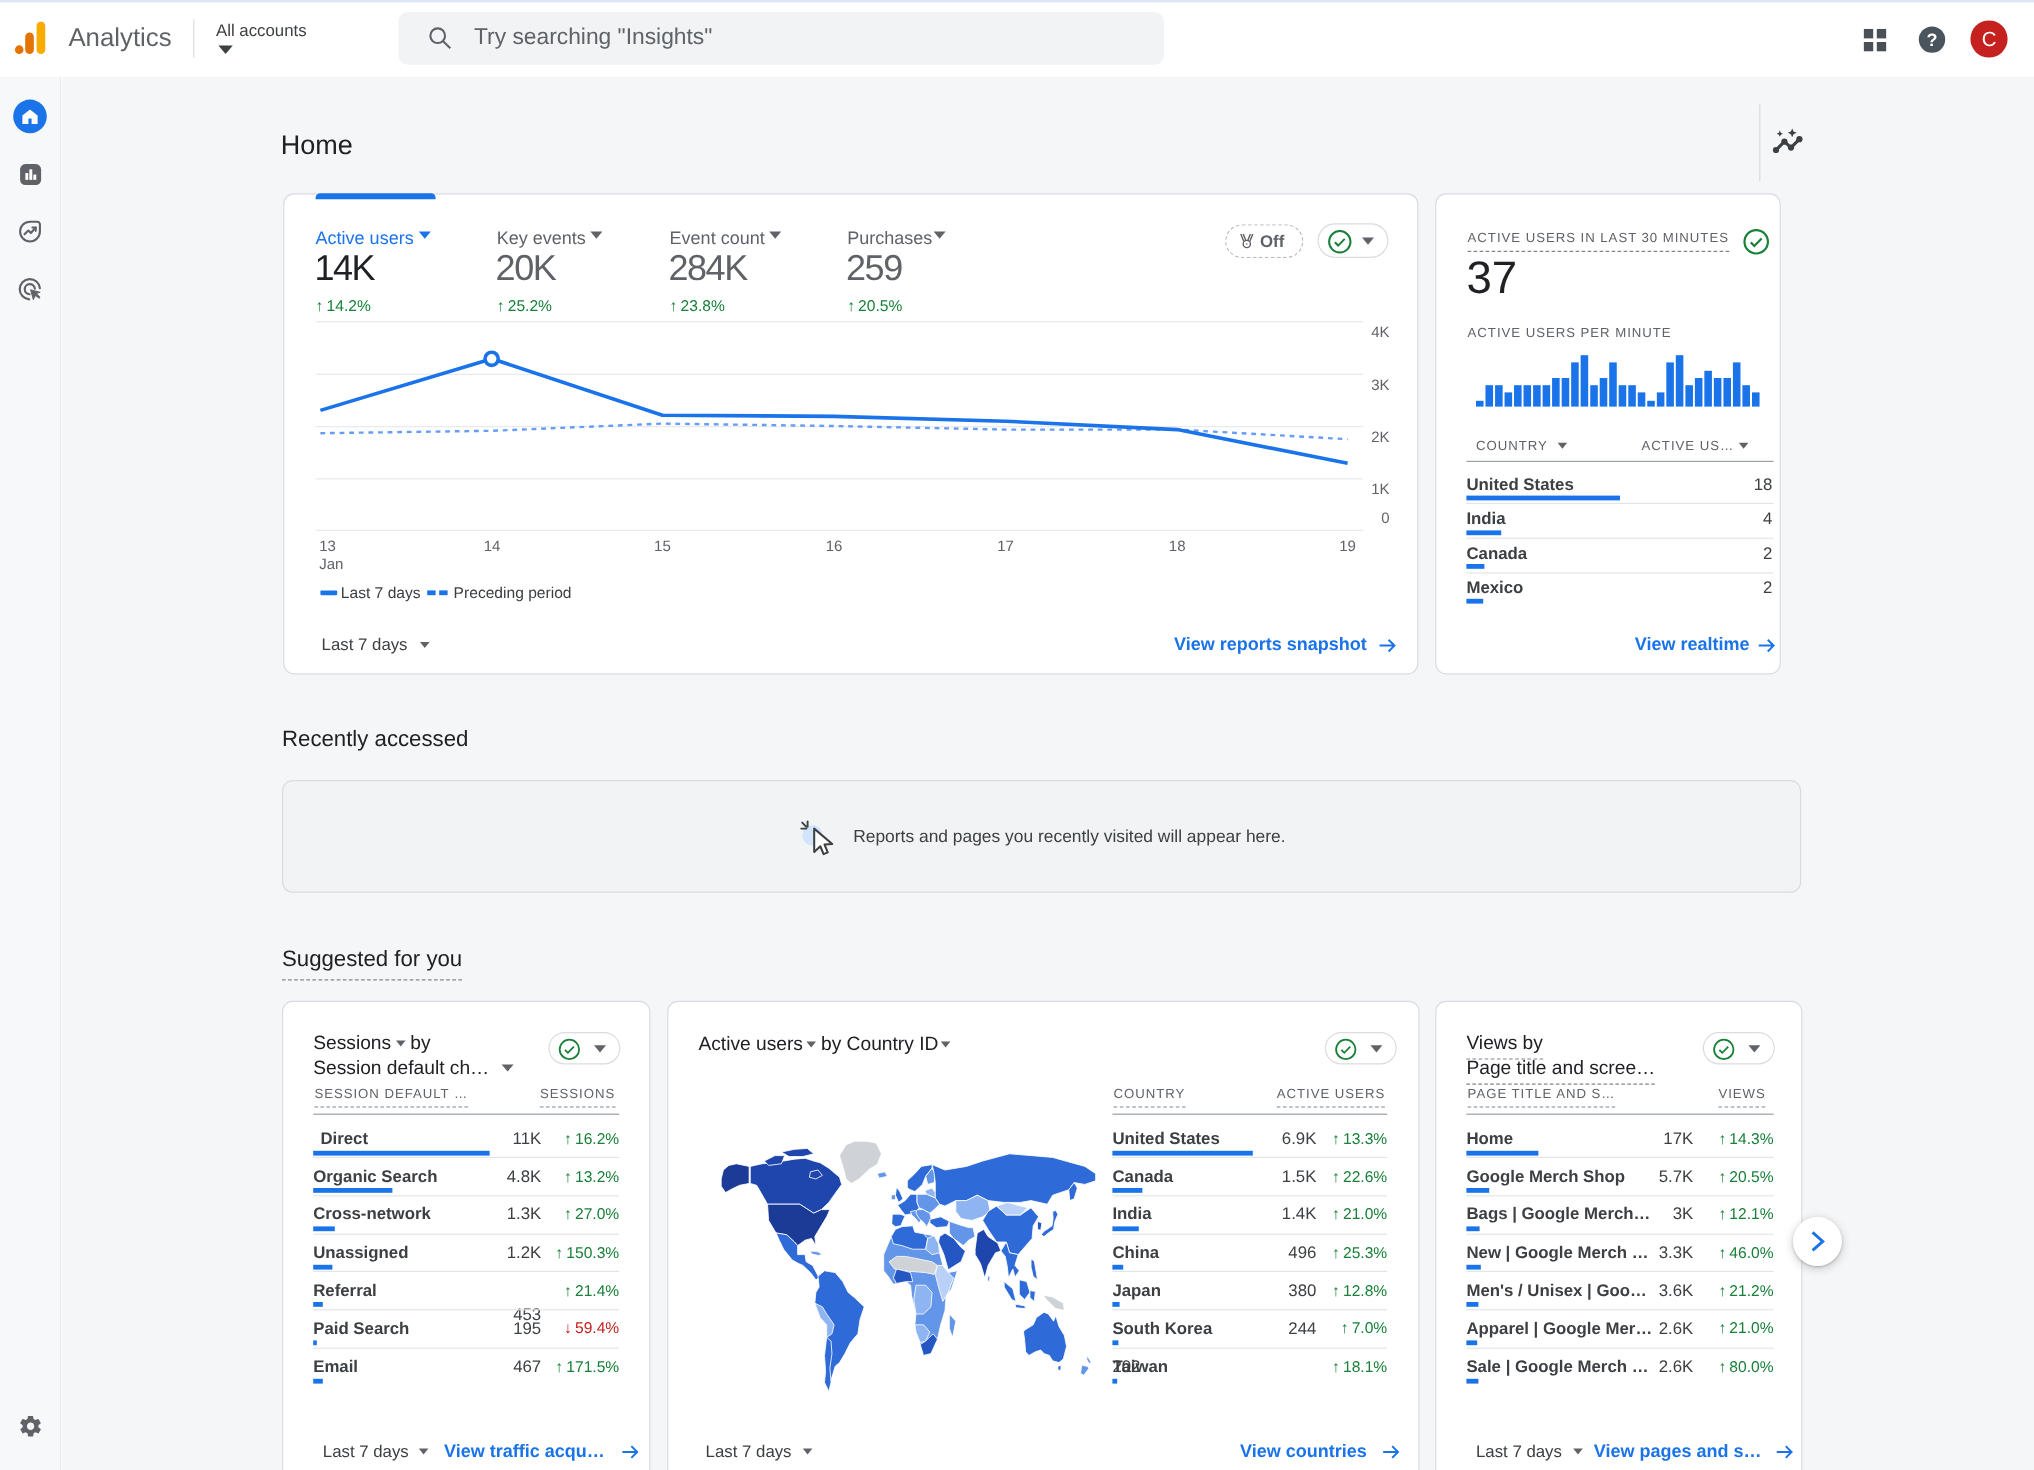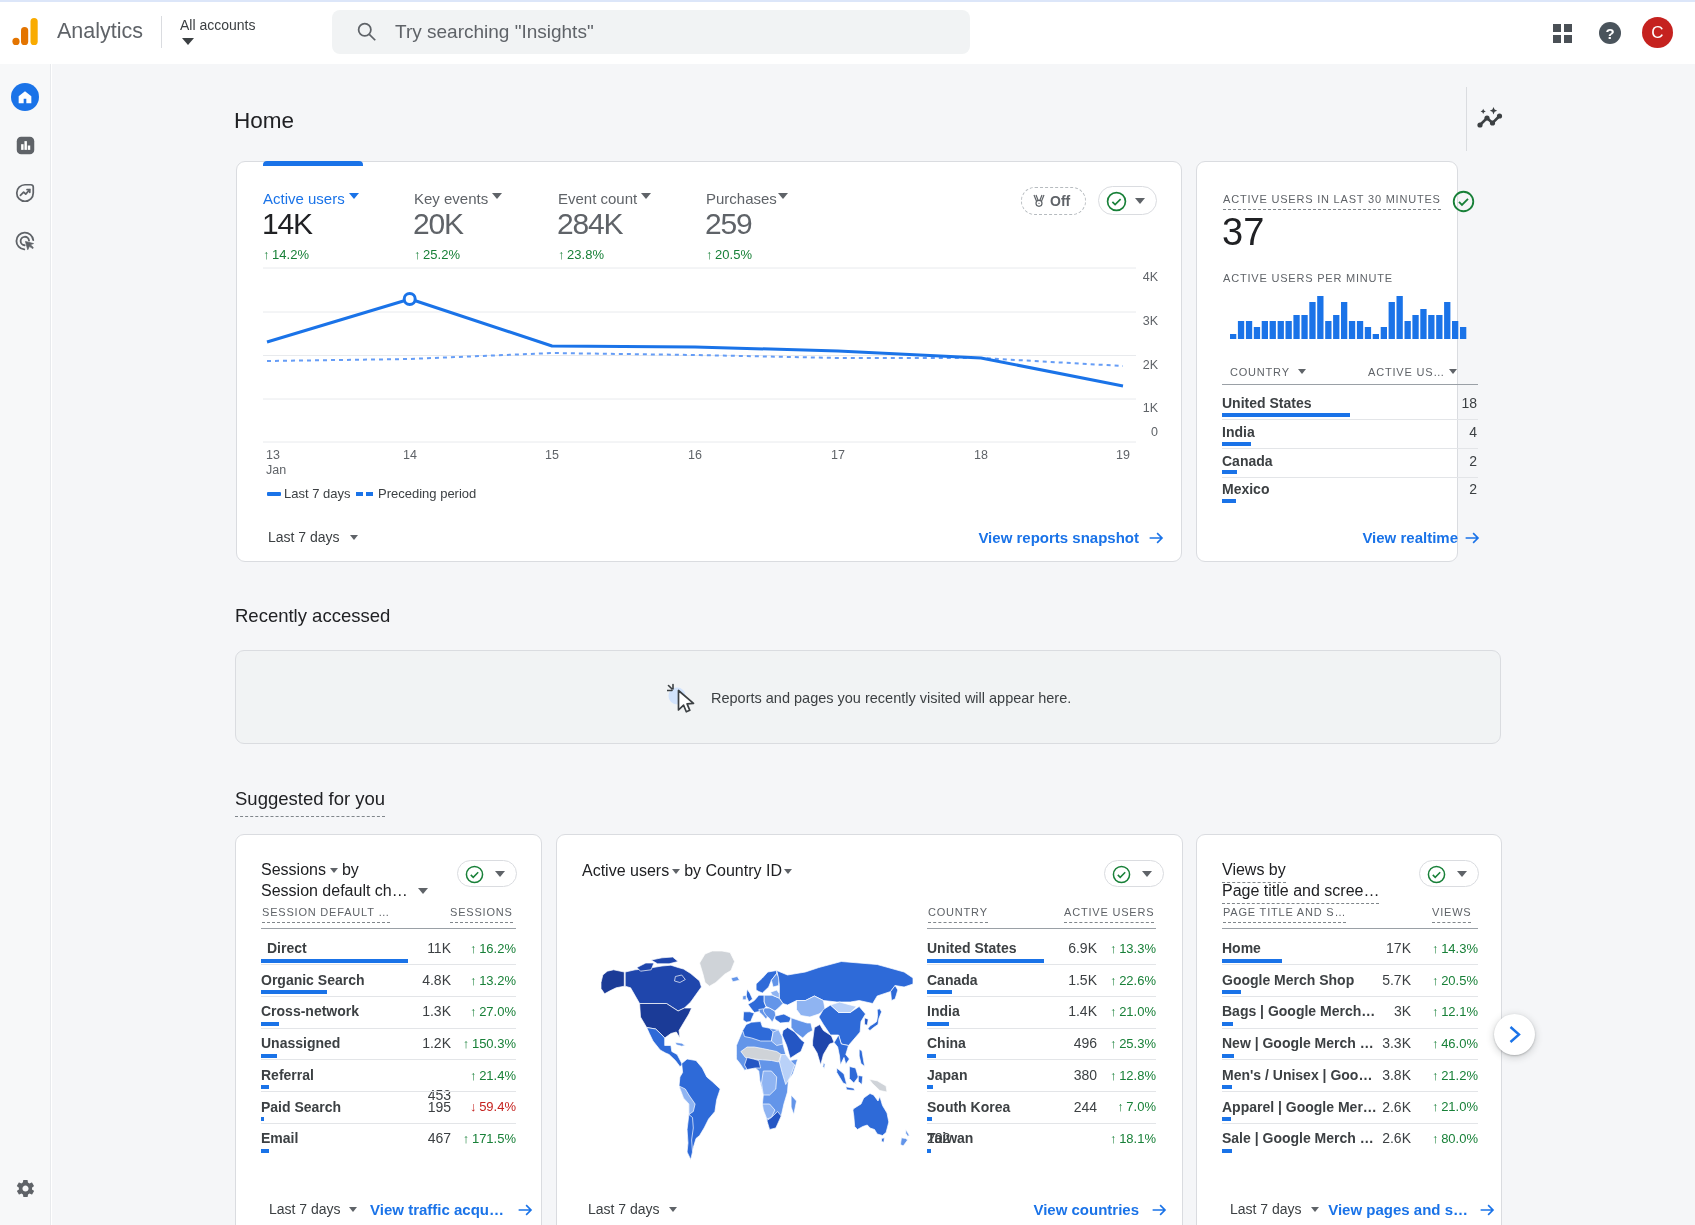--- a/index.html
+++ b/index.html
@@ -159,21 +159,21 @@
 <div class="abs" style="left:141px;top:324px;font-size:13px;color:#3c4043;">Preceding period</div>
 <div class="abs l7d" style="left:31px;top:367px;">Last 7 days</div>
 <div class="caret" style="position:absolute;left:113px;top:373px;border-left-width:4.5px;border-right-width:4.5px;border-top-width:5.5px;"></div>
 <div class="abs link" style="left:602px;top:367px;width:300px;text-align:right;">View reports snapshot</div>
 <svg class="abs" style="left:910px;top:367px" width="18" height="18" viewBox="0 0 24 24" fill="none" stroke="#1a73e8" stroke-width="2.2">
         <path d="M3.5 12 H20 M13.5 5.5 L20 12 L13.5 18.5"></path>
       </svg>
 </div>
 <div class="abs" style="left:211px;top:97px;width:100px;height:5px;background:#1a73e8;border-radius:4px 4px 0 0;"></div>
 
-<div class="card" style="left:1144px;top:97px;width:262px;height:401px;">
+<div class="card" style="left:1144px;top:97px;width:288px;height:401px;">
 <div class="lbl dotu abs" style="left:26px;top:31px;">ACTIVE USERS IN LAST 30 MINUTES</div>
 <svg class="abs" style="left:255px;top:28px" width="23" height="23" viewBox="0 0 24 24" fill="none" stroke="#188038" stroke-width="1.9">
         <circle cx="12" cy="12" r="10.2"></circle>
         <path d="M7.3 12.5 L10.4 15.6 L16.7 9.2"></path>
       </svg>
 <div class="abs" style="left:25px;top:49px;font-size:38px;color:#202124;">37</div>
 <div class="lbl abs" style="left:26px;top:110px;">ACTIVE USERS PER MINUTE</div>
 <svg class="abs" style="left:33px;top:126px" width="240" height="51" viewBox="0 0 240 51">
         <rect x="0.0" y="46" width="6.3" height="5" fill="#1a73e8"></rect>
         <rect x="7.9" y="33" width="6.3" height="18" fill="#1a73e8"></rect>
@@ -437,21 +437,21 @@
 <div class="rowval abs" style="left:25px;top:168px;width:189px;text-align:right;">3K</div>
 <div class="delta up abs" style="left:25px;top:169px;width:256px;text-align:right;">↑ 12.1%</div>
 <div class="bar" style="left:25px;top:187px;width:11px;"></div>
 <div class="rowdiv" style="left:25px;top:193px;width:256px;"></div>
 <div class="rowlab abs" style="left:25px;top:200px;">New | Google Merch …</div>
 <div class="rowval abs" style="left:25px;top:200px;width:189px;text-align:right;">3.3K</div>
 <div class="delta up abs" style="left:25px;top:201px;width:256px;text-align:right;">↑ 46.0%</div>
 <div class="bar" style="left:25px;top:219px;width:12px;"></div>
 <div class="rowdiv" style="left:25px;top:224px;width:256px;"></div>
 <div class="rowlab abs" style="left:25px;top:232px;">Men's / Unisex | Goo…</div>
-<div class="rowval abs" style="left:25px;top:232px;width:189px;text-align:right;">3.8K</div>
+<div class="rowval abs" style="left:25px;top:232px;width:189px;text-align:right;">3.6K</div>
 <div class="delta up abs" style="left:25px;top:233px;width:256px;text-align:right;">↑ 21.2%</div>
 <div class="bar" style="left:25px;top:250px;width:10px;"></div>
 <div class="rowdiv" style="left:25px;top:256px;width:256px;"></div>
 <div class="rowlab abs" style="left:25px;top:264px;">Apparel | Google Mer…</div>
 <div class="rowval abs" style="left:25px;top:264px;width:189px;text-align:right;">2.6K</div>
 <div class="delta up abs" style="left:25px;top:264px;width:256px;text-align:right;">↑ 21.0%</div>
 <div class="bar" style="left:25px;top:282px;width:9px;"></div>
 <div class="rowdiv" style="left:25px;top:288px;width:256px;"></div>
 <div class="rowlab abs" style="left:25px;top:295px;">Sale | Google Merch …</div>
 <div class="rowval abs" style="left:25px;top:295px;width:189px;text-align:right;">2.6K</div>

